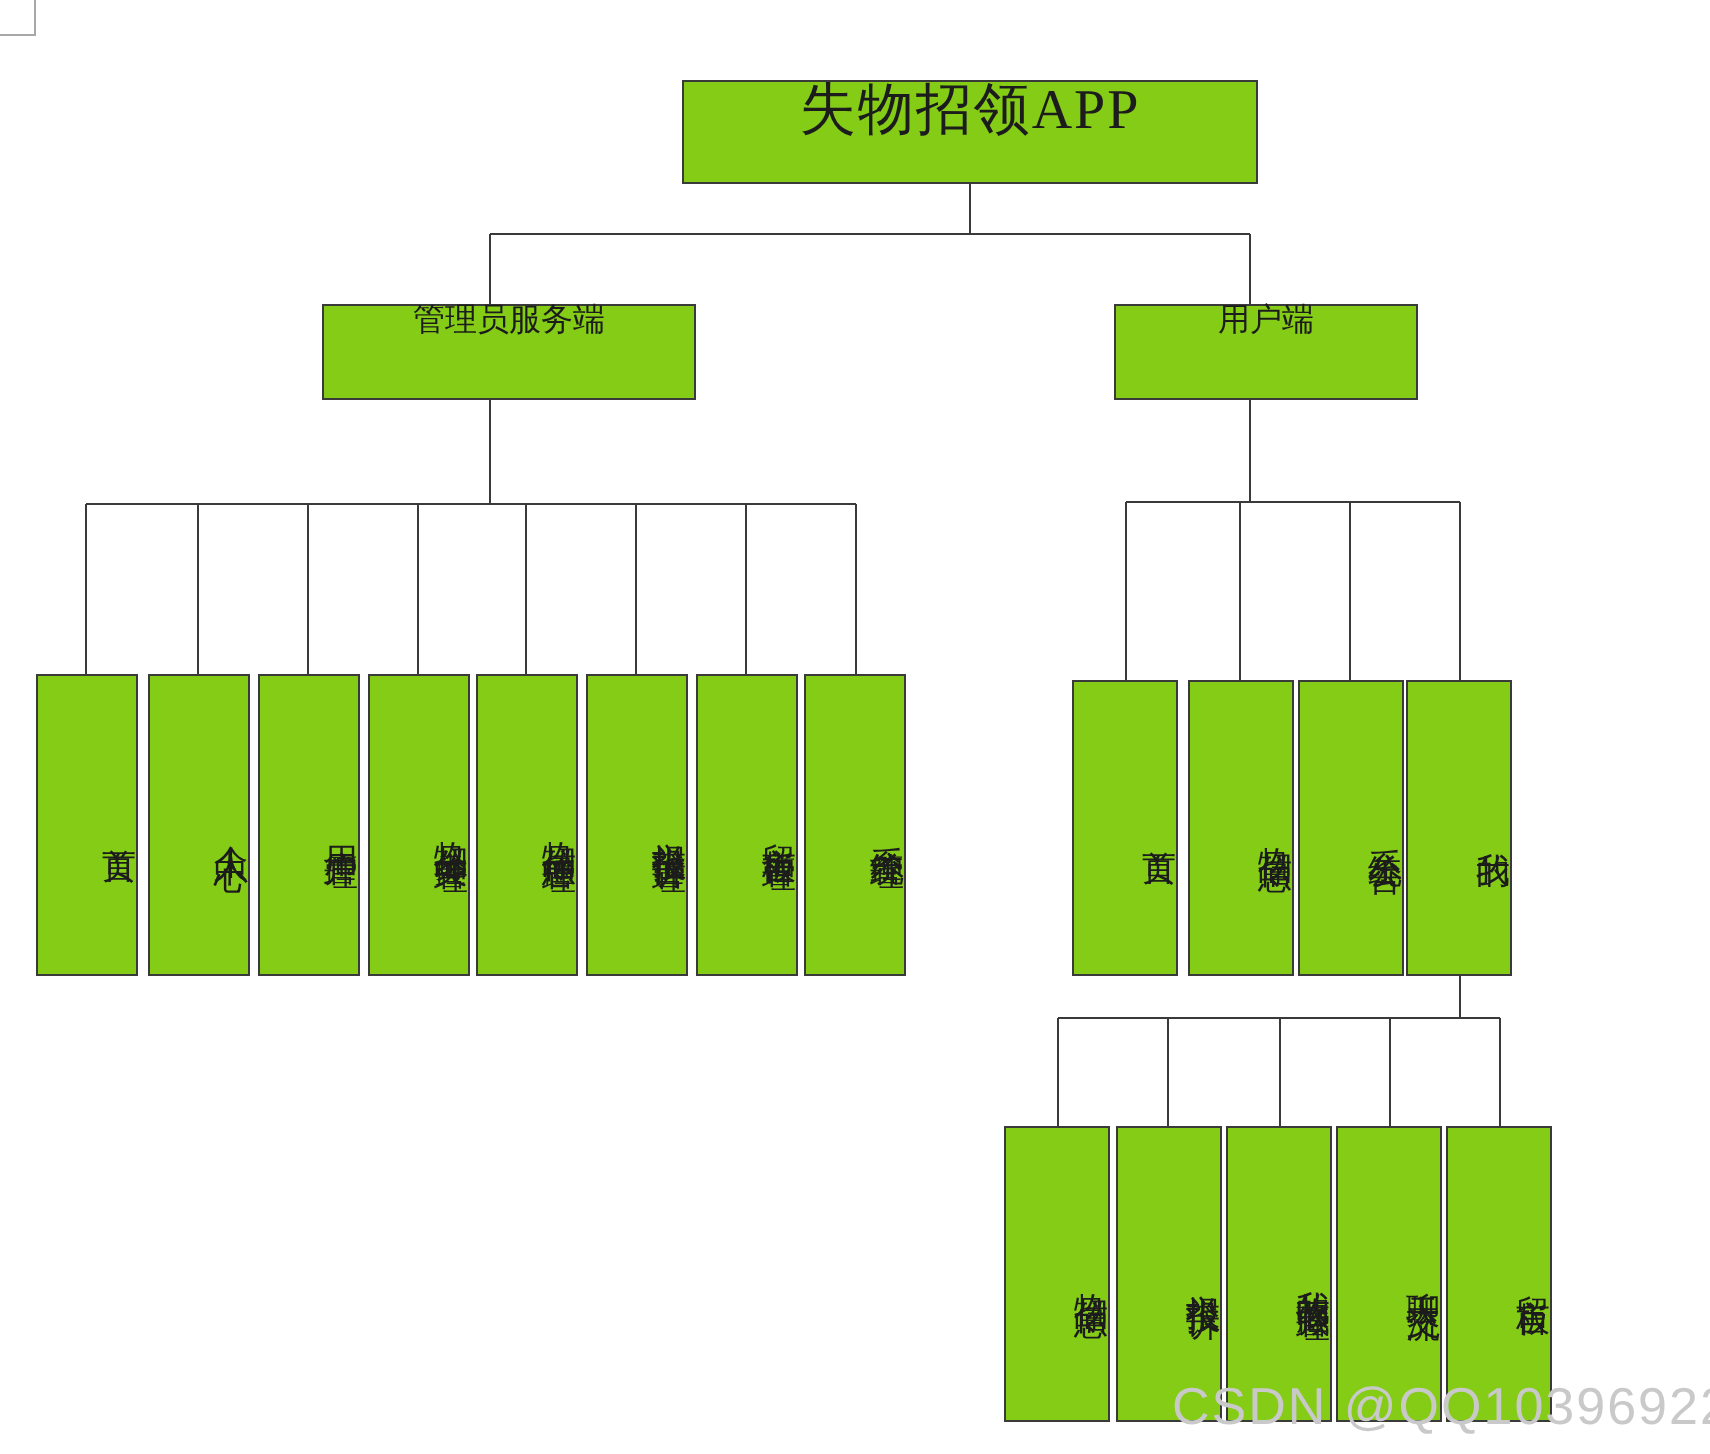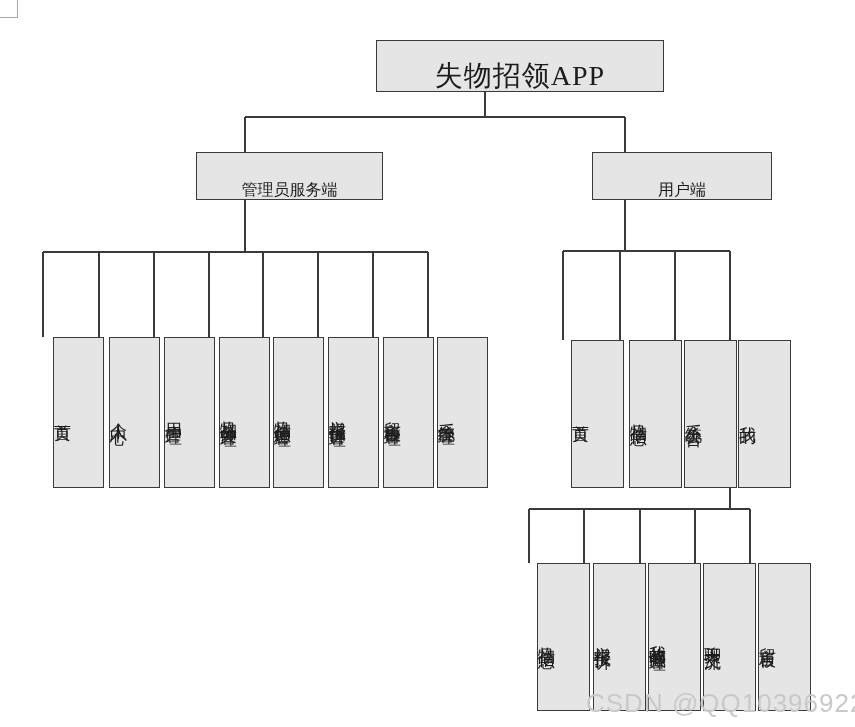--- a/index.html
+++ b/index.html
@@ -20,42 +20,41 @@
     left: 0;
     top: 0;
     width: 855px;
     height: 727px;
     pointer-events: none;
   }
   .node {
     position: absolute;
     box-sizing: border-box;
     border: 1px solid #3a3a3a;
-    background: #e5e5e5;
+    background: #84cc16;
     display: flex;
-    align-items: flex-end;
+    align-items: flex-start;
     justify-content: center;
     color: #1c1c1c;
     line-height: 1.06;
-    margin-left: 35px;
   }
   .node .txt {
     display: block;
     text-align: center;
   }
   
   .node.root {
     left: 341px; top: 40px; width: 288px; height: 52px;
   }
   .node.root .txt { font-size: 28px; letter-spacing: 1px; }
   
   .node.lvl2 { height: 48px; }
   .node.lvl2 .txt { font-size: 16px; }
   .node.admin-root { left: 161px; top: 152px; width: 187px; }
-  .node.user-root  { left: 557px; top: 152px; width: 180px; }
+  .node.user-root  { left: 557px; top: 152px; width: 152px; }
 
   
   .node.vert {
     writing-mode: vertical-rl;
     text-orientation: upright;
     padding: 6px 0;
   }
   .node.vert .txt {
     writing-mode: vertical-rl;
     text-orientation: upright;

